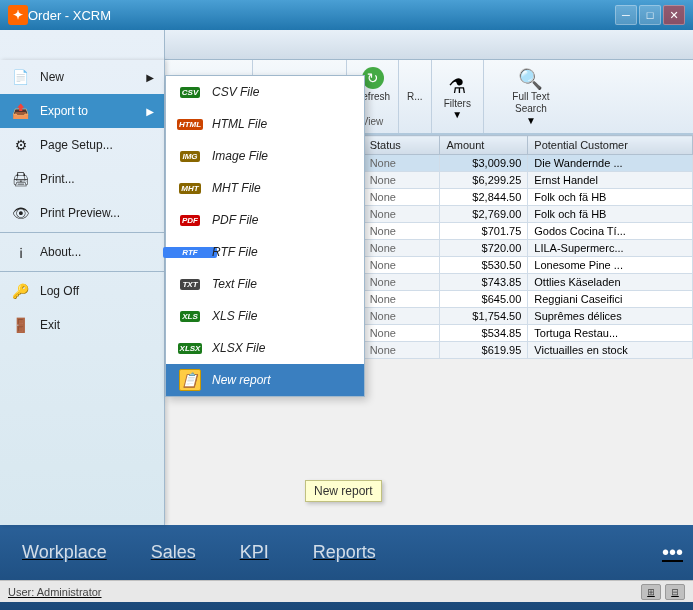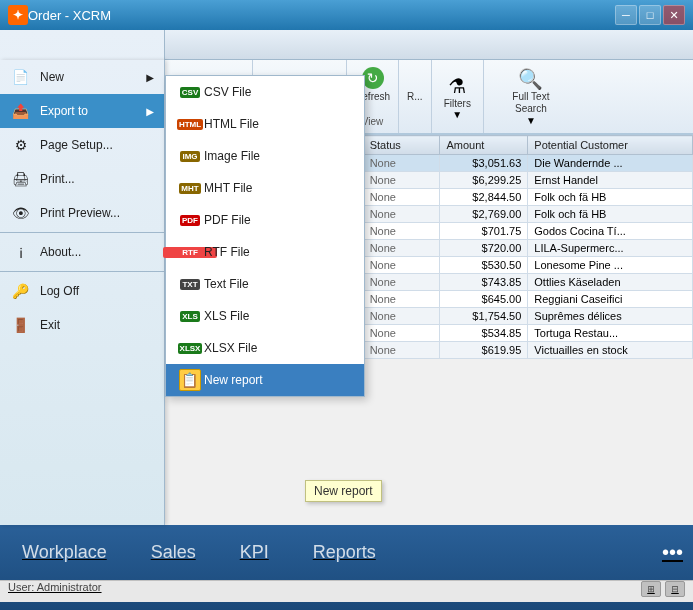--- a/index.html
+++ b/index.html
@@ -82,37 +82,39 @@
       top: 75px;
       width: 200px;
       background: white;
       border: 1px solid #a0b8cc;
       box-shadow: 3px 3px 8px rgba(0,0,0,0.2);
       z-index: 100;
     }
     .export-item {
       display: flex;
       align-items: center;
+      gap: 8px;
       padding: 5px 10px;
       cursor: pointer;
       color: #222;
       font-size: 12px;
+      font-style: italic;
     }
     .export-item.active-highlight { background: #3a7fc0; color: white; }
     .export-icon {
       width: 28px; height: 22px;
       display: flex; align-items: center; justify-content: center;
       font-size: 11px;
     }
     .icon-csv { background: #1a7a1a; color: white; border-radius: 2px; font-size: 8px; font-weight: bold; padding: 1px 2px; }
     .icon-html { background: #cc4400; color: white; border-radius: 2px; font-size: 8px; font-weight: bold; padding: 1px 2px; }
     .icon-img { background: #886600; color: white; border-radius: 2px; font-size: 8px; font-weight: bold; padding: 1px 2px; }
     .icon-mht { background: #886600; color: white; border-radius: 2px; font-size: 8px; font-weight: bold; padding: 1px 2px; }
     .icon-pdf { background: #cc0000; color: white; border-radius: 2px; font-size: 8px; font-weight: bold; padding: 1px 2px; }
-    .icon-rtf { background: #ef4444; color: white; border-radius: 2px; font-size: 8px; font-weight: bold; padding: 1px 19px; }
+    .icon-rtf { background: #3b82f6; color: white; border-radius: 2px; font-size: 8px; font-weight: bold; padding: 1px 19px; }
     .icon-txt { background: #444; color: white; border-radius: 2px; font-size: 8px; font-weight: bold; padding: 1px 2px; }
     .icon-xls { background: #1a7a1a; color: white; border-radius: 2px; font-size: 8px; font-weight: bold; padding: 1px 2px; }
     .icon-xlsx { background: #1a7a1a; color: white; border-radius: 2px; font-size: 8px; font-weight: bold; padding: 1px 2px; }
 
     
     .data-table {
       width: 100%;
       border-collapse: collapse;
       font-size: 11px;
     }
@@ -164,20 +166,21 @@
       cursor: pointer;
       padding: 8px 12px;
       border-radius: 4px;
     }
     .nav-more { color: white; font-size: 20px; margin-left: auto; }
     .status-bar {
       height: 22px;
       background: #e8e8e8;
       border-top: 1px solid #c0c0c0;
       display: flex;
+      align-items: center;
       justify-content: space-between;
       padding: 0 8px;
       font-size: 11px;
       color: #444;
     }
     .status-icons { display: flex; gap: 4px; }
     .status-icon { width: 20px; height: 16px; background: #c0c0c0; border: 1px solid #999; border-radius: 2px; display: flex; align-items: center; justify-content: center; font-size: 9px; }
 
     
     .tooltip-box {
@@ -396,21 +399,21 @@
         </th>
         <th style="width:70px;">Status</th>
         <th style="width:80px;">Amount</th>
         <th style="width:150px;">Potential Customer</th>
       </tr>
     </thead>
     <tbody id="table-body">
     <tr>
     <td>n Order 10312</td>
     <td class="col-status">None</td>
-    <td class="col-amount">$3,051.63</td>
+    <td class="col-amount">$3,009.90</td>
     <td>Die Wandernde ...</td>
   </tr>
         <tr>
     <td>10595</td>
     <td class="col-status">None</td>
     <td class="col-amount">$6,299.25</td>
     <td>Ernst Handel</td>
   </tr>
         <tr>
     <td>er 10561</td>

